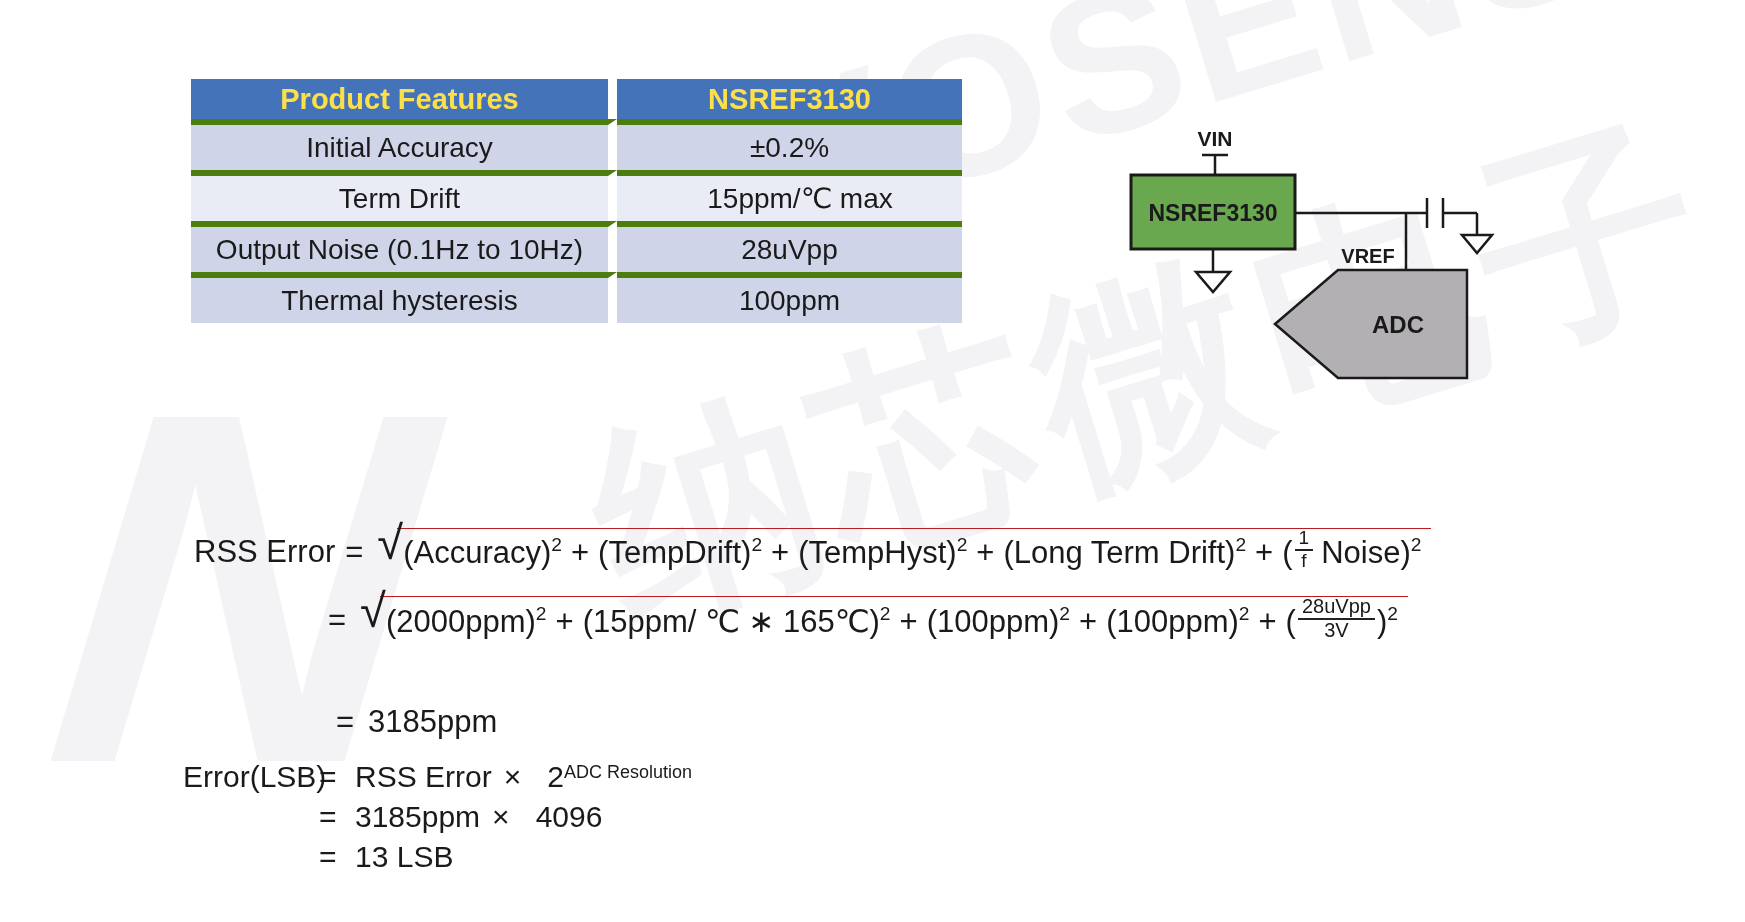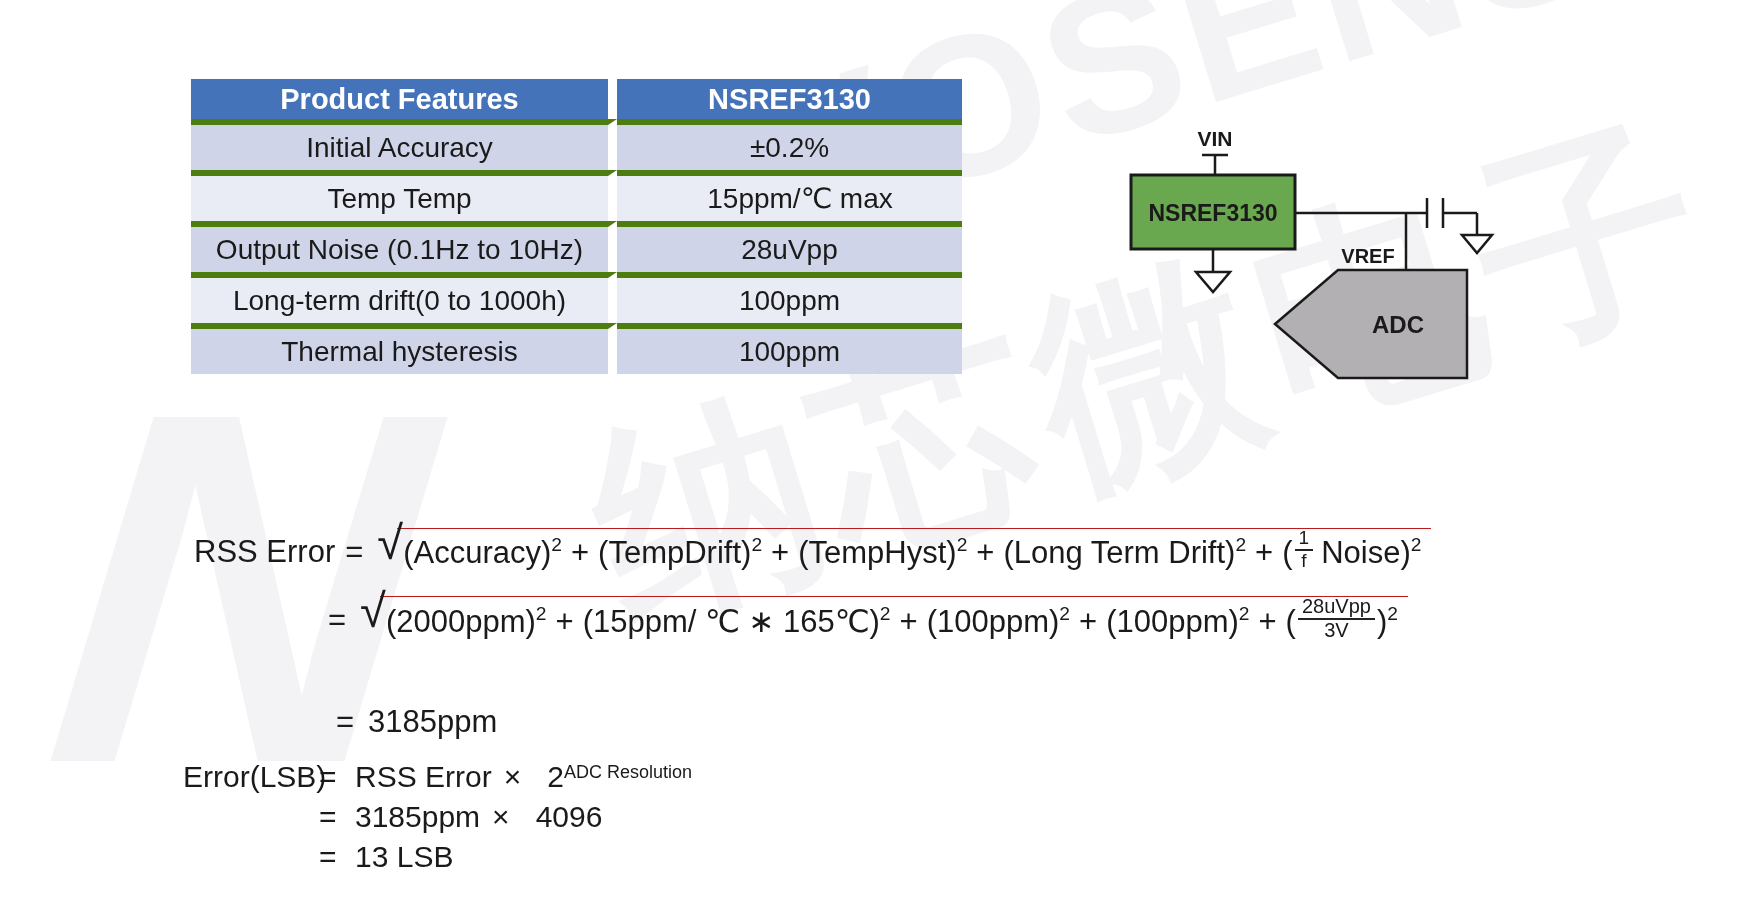--- a/index.html
+++ b/index.html
@@ -7,21 +7,21 @@
   #stage{position:relative;width:1745px;height:922px;background:#fff;overflow:hidden;}
 
   
   .wm{position:absolute;color:#f3f3f6;font-weight:bold;z-index:0;white-space:nowrap;user-select:none;}
   #wm-n{left:60px;top:300px;font-size:500px;font-style:italic;transform:skewX(-6deg);}
   #wm-en{left:430px;top:150px;font-size:200px;transform:rotate(-17deg);transform-origin:left top;letter-spacing:6px;}
   #wm-cn{left:560px;top:400px;font-size:220px;transform:rotate(-17deg);transform-origin:left top;letter-spacing:10px;}
 
   
   #feature-table{position:absolute;left:191px;top:79px;z-index:1;border-collapse:separate;border-spacing:0;}
-  #feature-table th{width:417px;height:40px;font-size:29px;font-weight:bold;color:#ffffff;text-align:center;vertical-align:middle;padding:0;}
+  #feature-table th{width:417px;height:40px;font-size:29px;font-weight:bold;color:#fde047;text-align:center;vertical-align:middle;padding:0;}
   #feature-table th.c2{width:345px;}
   #feature-table td{height:45px;font-size:28px;text-align:center;vertical-align:middle;padding:0;border-top:6px solid #4d7c0f;}
   #feature-table .c1{border-right:9px solid #fff;}
 
   
   #circuit{position:absolute;left:1100px;top:110px;z-index:1;}
   #circuit text{font-family:"Liberation Sans","DejaVu Sans",sans-serif;font-weight:bold;fill:#1a1a1a;}
 
   
   .formula{position:absolute;z-index:1;font-size:31px;white-space:nowrap;}
@@ -63,30 +63,26 @@
         <th class="c1 hdr" style="background: rgb(69, 115, 185);">Product Features</th>
         <th class="c2 hdr" style="background: rgb(69, 115, 185);">NSREF3130</th>
       </tr>
     </thead>
     <tbody>
       <tr class="r-dark">
         <td class="c1" style="background: rgb(207, 212, 232);">Initial Accuracy</td>
         <td class="c2" style="background: rgb(207, 212, 232);">±0.2%</td>
       </tr>
       <tr class="r-light">
-        <td class="c1" style="background: rgb(233, 236, 245);">Temp Temp</td>
+        <td class="c1" style="background: rgb(233, 236, 245);">Term Drift</td>
         <td class="c2" style="background: rgb(233, 236, 245); padding-left: 21px;">15ppm/℃ max</td>
       </tr>
       <tr class="r-dark">
         <td class="c1" style="background: rgb(207, 212, 232);">Output Noise (0.1Hz to 10Hz)</td>
         <td class="c2" style="background: rgb(207, 212, 232);">28uVpp</td>
-      </tr>
-      <tr class="r-light">
-        <td class="c1" style="background: rgb(233, 236, 245);">Long-term drift(0 to 1000h)</td>
-        <td class="c2" style="background: rgb(233, 236, 245);">100ppm</td>
       </tr>
       <tr class="r-dark">
         <td class="c1" style="background: rgb(207, 212, 232);">Thermal hysteresis</td>
         <td class="c2" style="background: rgb(207, 212, 232);">100ppm</td>
       </tr>
     </tbody>
   </table>
 
   <svg id="circuit" width="420" height="290" viewBox="1100 110 420 290">
 

